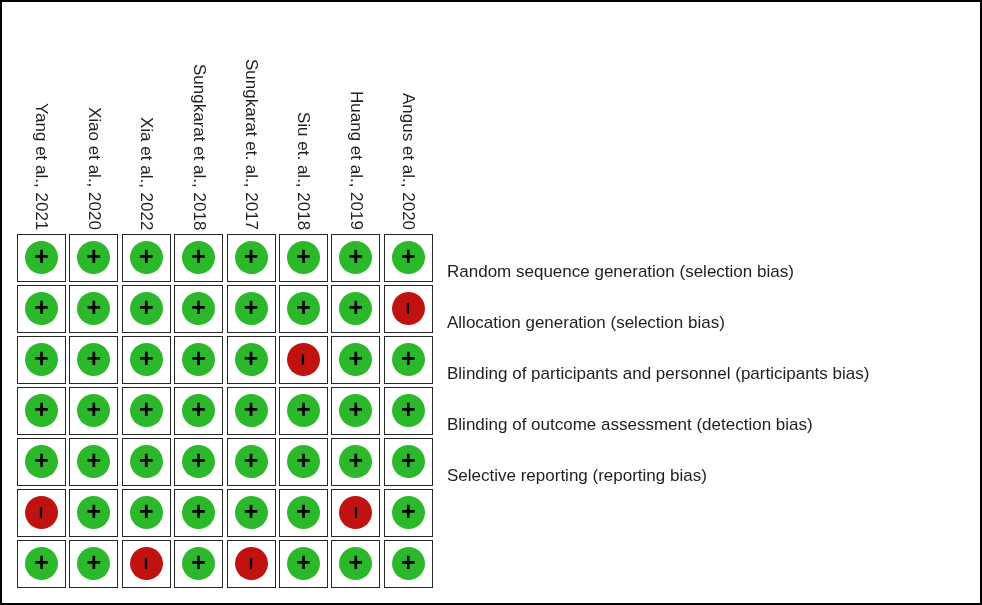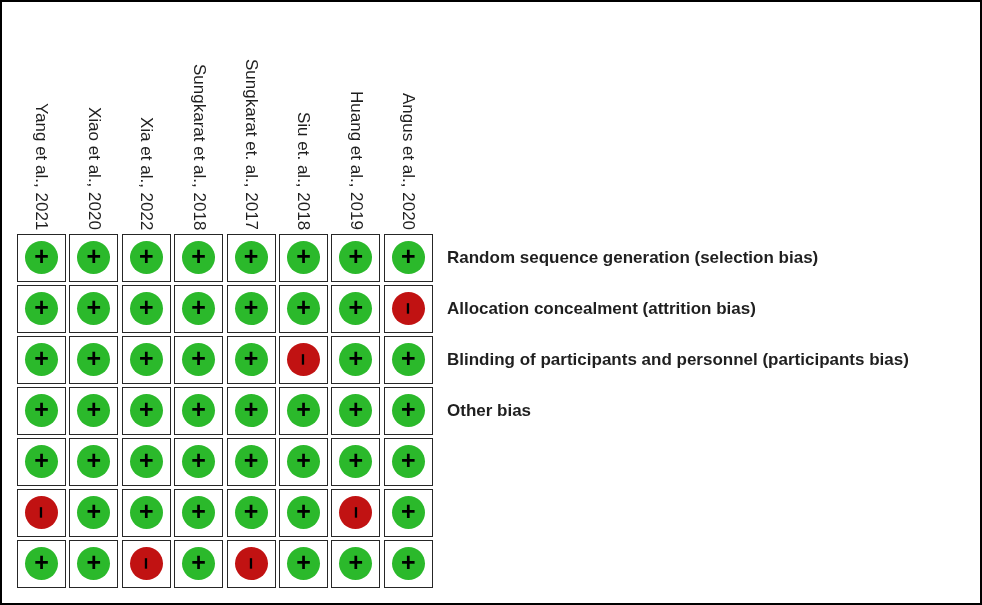--- a/index.html
+++ b/index.html
@@ -78,22 +78,21 @@
     position: absolute;
     left: 445px;
     top: 232px;
     display: flex;
     flex-direction: column;
   }
   .row-label-item {
     height: 47.5px;
     margin-bottom: 3.5px;
     display: flex;
-    align-items: center;
-    font-weight: bold;
+    align-items: flex-end;
   }
   .row-label-item span {
     font-size: 17px;
     color: #1f1f1f;
     white-space: nowrap;
   }
 </style>
 </head>
 <body>
 
@@ -404,22 +403,25 @@
         <span class="circle low">
           <span class="sym plus">+</span>
         </span>
       </div>
     </div>
   <div id="row-labels">
       <div class="row-label-item">
         <span>Random sequence generation (selection bias)</span>
       </div>
       <div class="row-label-item">
-        <span>Allocation concealment (attrition bias)</span>
+        <span>Allocation generation (selection bias)</span>
       </div>
       <div class="row-label-item">
         <span>Blinding of participants and personnel (participants bias)</span>
       </div>
       <div class="row-label-item">
-        <span>Other bias</span>
+        <span>Blinding of outcome assessment (detection bias)</span>
+      </div>
+      <div class="row-label-item">
+        <span>Selective reporting (reporting bias)</span>
       </div>
     </div>
 </div>
 
 </body></html>

